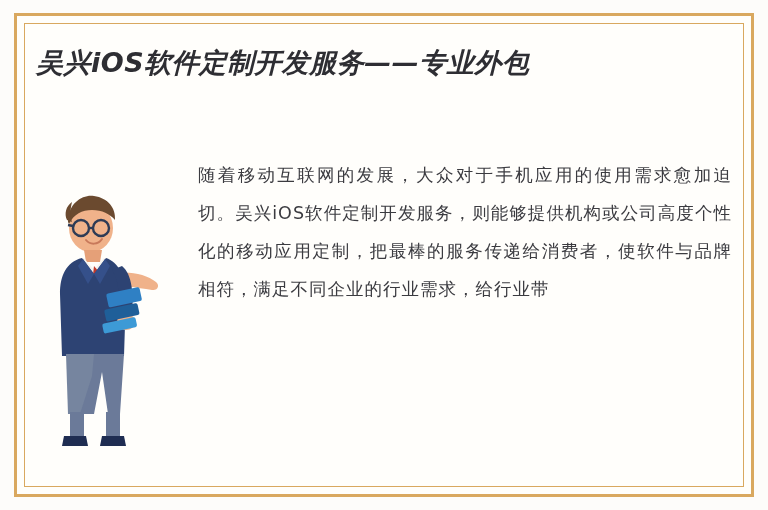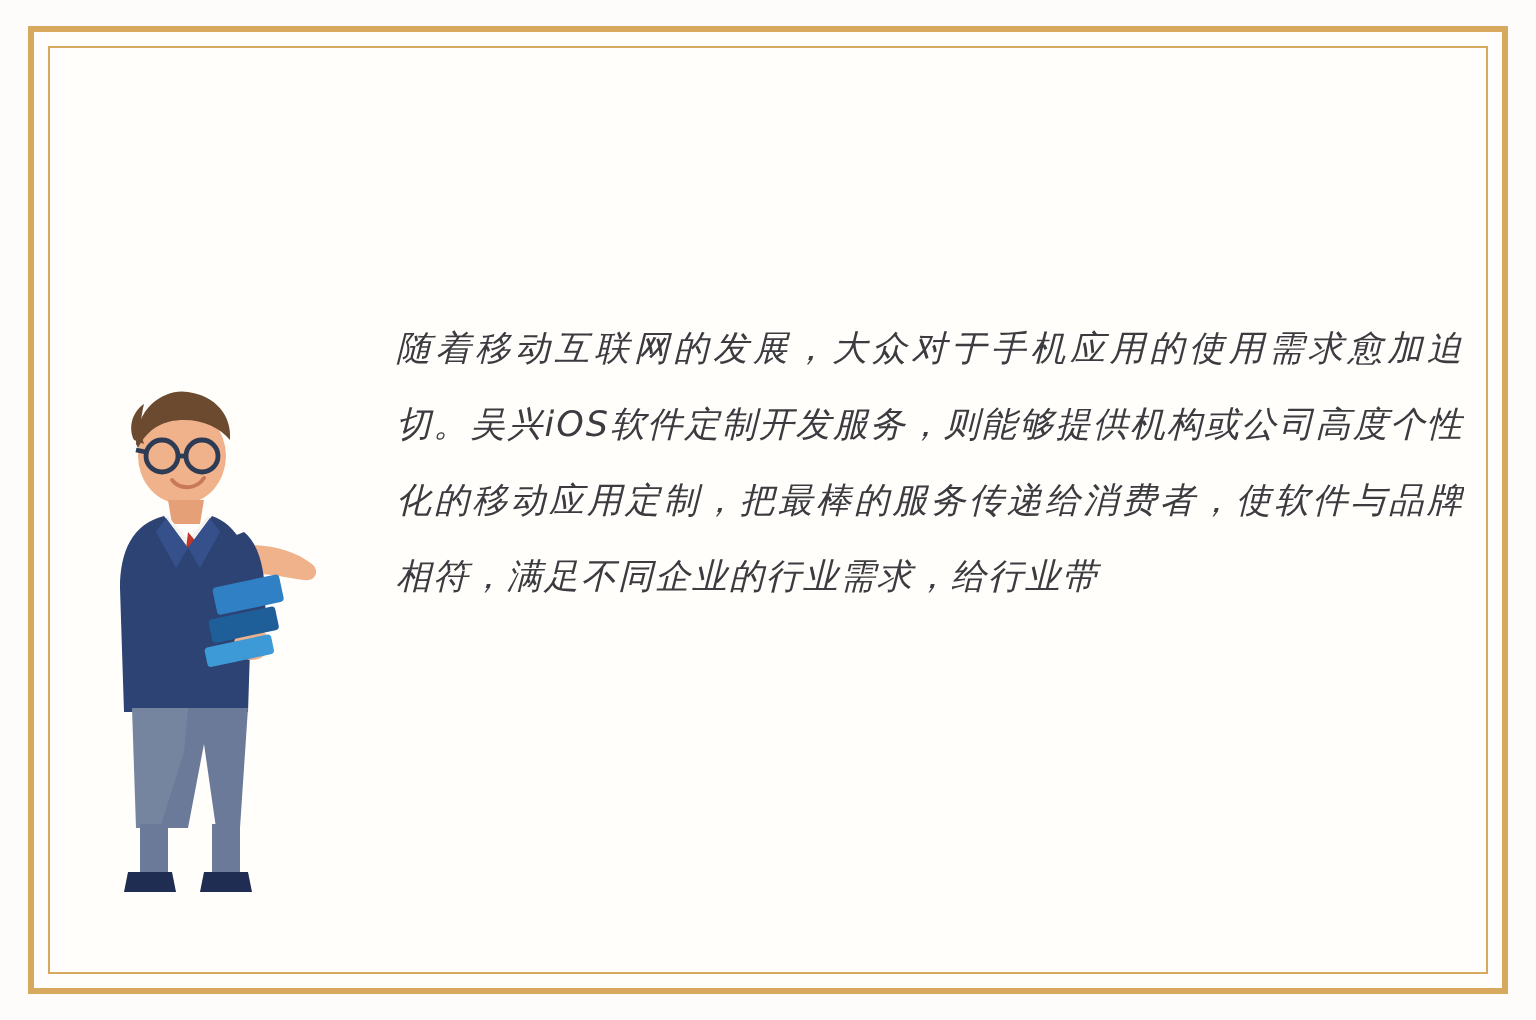--- a/index.html
+++ b/index.html
@@ -75,21 +75,20 @@
   .illustration {
     width: 148px;
     flex: 0 0 148px;
     height: 300px;
     position: relative;
     margin-top: 10px;
   }
   .paragraph {
     flex: 1 1 auto;
     font-family: "DejaVu Sans", sans-serif;
-    font-style: italic;
     font-size: 17.5px;
     line-height: 38px;
     color: #3b3b40;
     letter-spacing: 1px;
     text-align: justify;
     padding-left: 14px;
     padding-right: 0;
     overflow: hidden;
     max-height: 300px;
   }
@@ -99,20 +98,21 @@
 <body>
 
 <div class="page">
 
   <div class="outer-frame"></div>
   <div class="inner-frame"></div>
 
   <div class="content">
 
     <div class="title">
+      <span>吴兴iOS软件定制开发服务——专业外包</span>
     </div>
 
     <div class="body-area">
 
       <div class="illustration">
         <svg viewBox="0 0 148 300" width="148" height="300" aria-hidden="true">
 
           <path d="M74 108 C92 104 110 108 120 116 C124 119 122 125 116 124 C108 123 100 121 94 121 L80 124 Z" fill="#f0b28a"></path>
 
           <ellipse cx="55" cy="62" rx="22" ry="24" fill="#f0b28a"></ellipse>

